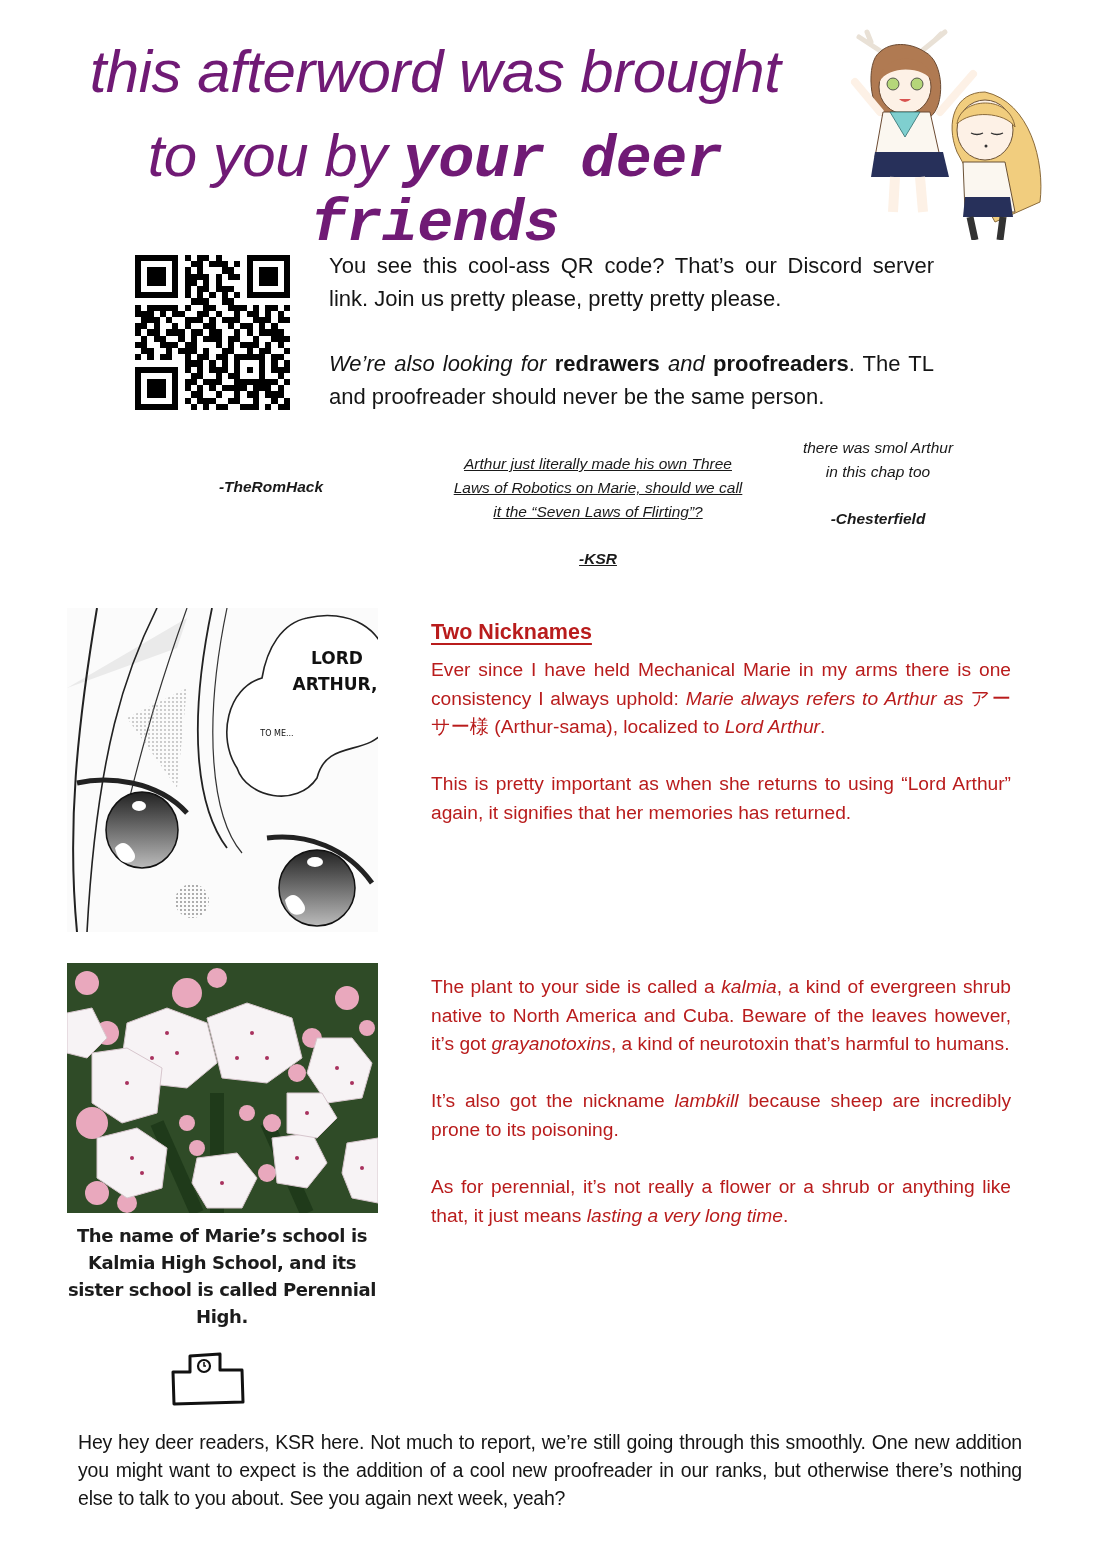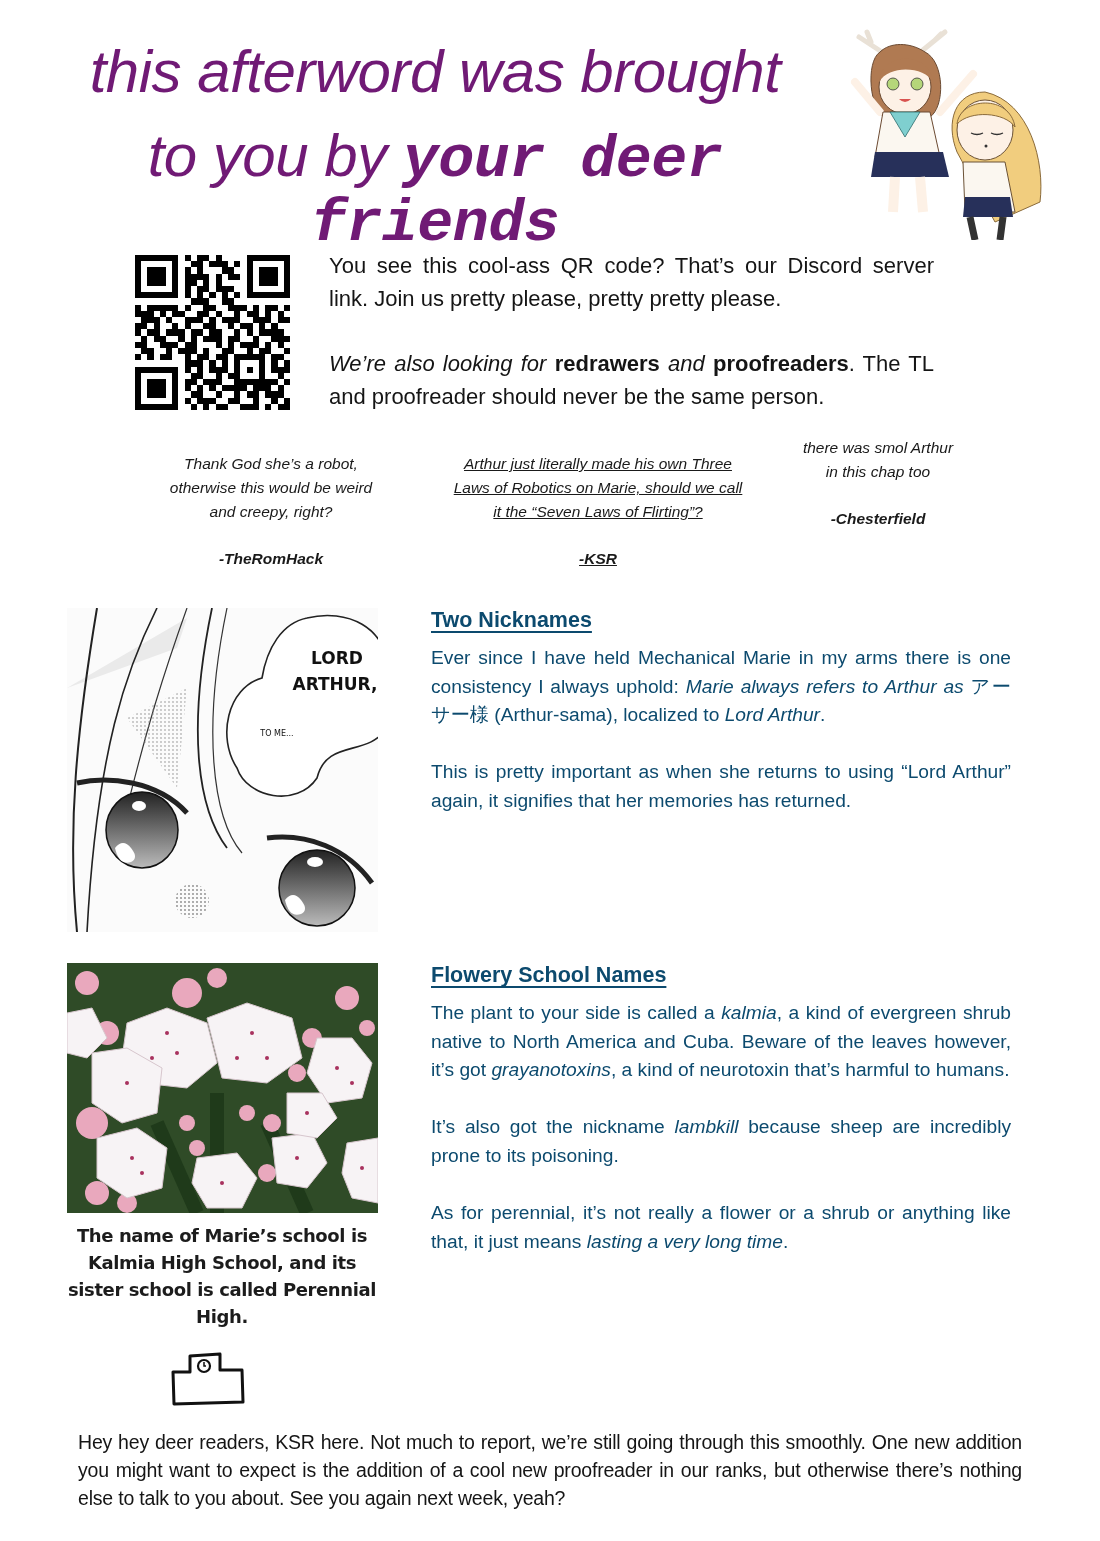--- a/index.html
+++ b/index.html
@@ -24,21 +24,21 @@
   .quote .author { font-weight: 700; margin-top: 23px; }
   .q1 { left: 160px; width: 222px; top: 452px; }
   .q2 { left: 448px; width: 300px; top: 452px; text-decoration: underline; }
   .q3 { left: 800px; width: 156px; top: 436px; }
 
   .panel { position: absolute; left: 67px; top: 608px; width: 311px; height: 324px; background: #fca5a5; overflow: hidden; }
   .flower { position: absolute; left: 67px; top: 963px; width: 311px; height: 250px; overflow: hidden; background: #2d4a26; }
 
   .caption { position: absolute; left: 66px; top: 1222px; width: 312px; text-align: center; font-size: 18px; line-height: 27px; color: #1c1c1c; font-family: "DejaVu Sans", sans-serif; font-weight: 700; letter-spacing: -0.4px; }
 
-  .section { position: absolute; left: 431px; width: 580px; font-size: 19.2px; line-height: 28.6px; color: #0c4a6e; }
+  .section { position: absolute; left: 431px; width: 580px; font-size: 19.2px; line-height: 28.6px; color: #b91c1c; margin-top: 12px; }
   .section h2 { font-size: 21.5px; font-weight: 700; text-decoration: underline; text-underline-offset: 4px; text-decoration-thickness: 2px; margin-bottom: 10px; line-height: 28px; }
   .section p { text-align: justify; }
   .section p + p { margin-top: 28.6px; }
   .section i { font-style: italic; }
   .s1 { top: 606px; }
   .s2 { top: 961px; }
 
   .cam { position: absolute; left: 170px; top: 1352px; width: 76px; height: 54px; }
 
   .outro { position: absolute; left: 78px; top: 1428px; width: 944px; font-size: 19.5px; line-height: 28px; text-align: justify; color: #151515; letter-spacing: -0.2px; }
@@ -229,21 +229,20 @@
     </g>
   </svg>
 </div>
 
 <div class="discord-text">
   <p>You see this cool-ass QR code? That’s our Discord server link. Join us pretty please, pretty pretty please.</p>
   <p><i>We’re also looking for </i><b>redrawers</b><i> and </i><b>proofreaders</b><span>. The TL and proofreader should never be the same person.</span></p>
 </div>
 
 <div class="quote q1">
-  <div>Thank God she’s a robot, otherwise this would be weird and creepy, right?</div>
   <div class="author">-TheRomHack</div>
 </div>
 <div class="quote q2">
   <div>Arthur just literally made his own Three Laws of Robotics on Marie, should we call it the “Seven Laws of Flirting”?</div>
   <div class="author">-KSR</div>
 </div>
 <div class="quote q3">
   <div>there was smol Arthur in this chap too</div>
   <div class="author">-Chesterfield</div>
 </div>
@@ -343,21 +342,20 @@
 
 <div class="caption">The name of Marie’s school is Kalmia High School, and its sister school is called Perennial High.</div>
 
 <div class="section s1">
   <h2>Two Nicknames</h2>
   <p><span>Ever since I have held Mechanical Marie in my arms there is one consistency I always uphold: </span><i>Marie always refers to Arthur as </i><span>アーサー様</span><span> (Arthur-sama), localized to </span><i>Lord Arthur</i><span>.</span></p>
   <p>This is pretty important as when she returns to using “Lord Arthur” again, it signifies that her memories has returned.</p>
 </div>
 
 <div class="section s2">
-  <h2>Flowery School Names</h2>
   <p><span>The plant to your side is called a </span><i>kalmia</i><span>, a kind of evergreen shrub native to North America and Cuba. Beware of the leaves however, it’s got </span><i>grayanotoxins</i><span>, a kind of neurotoxin that’s harmful to humans.</span></p>
   <p><span>It’s also got the nickname </span><i>lambkill</i><span> because sheep are incredibly prone to its poisoning.</span></p>
   <p><span>As for perennial, it’s not really a flower or a shrub or anything like that, it just means </span><i>lasting a very long time</i><span>.</span></p>
 </div>
 
 <svg class="cam" viewBox="0 0 76 54">
   <path d="M20 4 L50 2 L50 18 L72 18 L73 50 L4 52 L3 20 L20 20 Z" fill="none" stroke="#111" stroke-width="3" stroke-linejoin="round"></path>
   <circle cx="34" cy="14" r="6" fill="none" stroke="#111" stroke-width="2.2"></circle>
   <path d="M34 10 L34 14 L36 14" stroke="#111" stroke-width="1.5" fill="none"></path>
 </svg>

